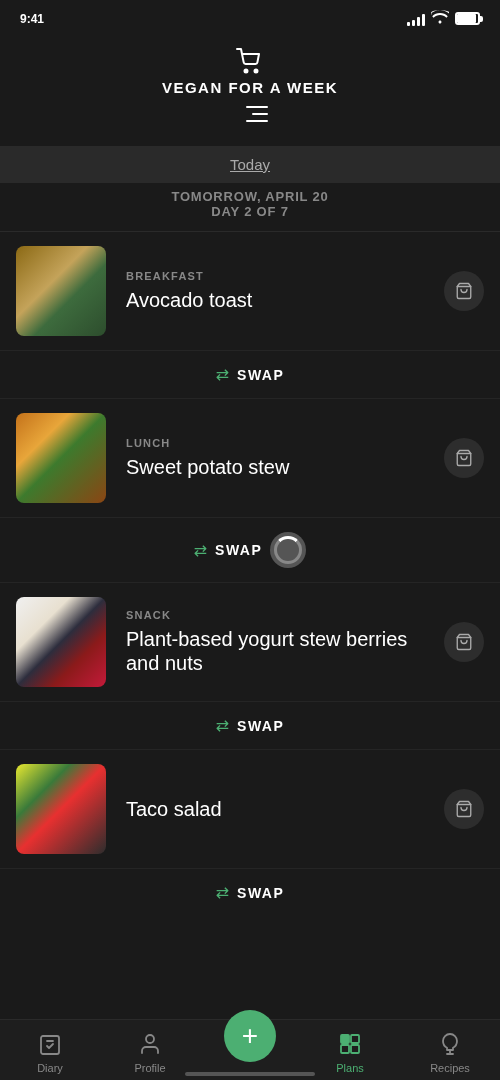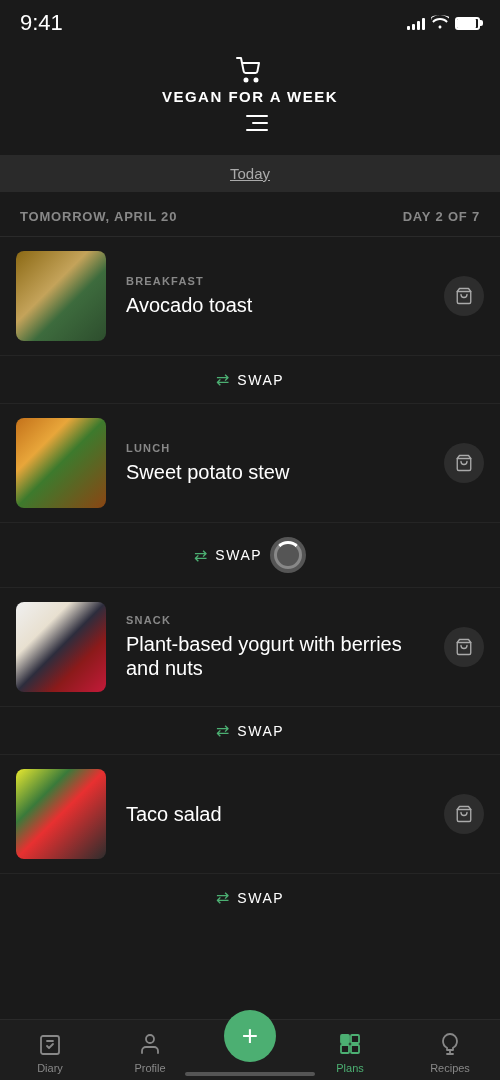--- a/index.html
+++ b/index.html
@@ -16,22 +16,22 @@
 
     
     .status-bar {
       display: flex;
       justify-content: space-between;
       align-items: center;
       padding: 10px 20px 6px;
       background: #1a1a1a;
     }
     .status-time {
-      font-size: 22px;
-      font-weight: 400;
+      font-size: 12px;
+      font-weight: 700;
       color: #fff;
     }
     .status-icons {
       display: flex;
       align-items: center;
       gap: 6px;
     }
     .signal-bars {
       display: flex;
       align-items: flex-end;
@@ -132,22 +132,23 @@
     .tab-planner {
       color: #4caf72;
       background: #3a3a3a;
     }
 
     
     .date-header {
       display: flex;
       justify-content: space-between;
       align-items: center;
-      padding: 17px 20px 12px;
+      padding: 6px 20px 12px;
       border-bottom: 1px solid #2a2a2a;
+      flex-direction: column;
     }
     .date-label {
       font-size: 13px;
       font-weight: 600;
       letter-spacing: 0.8px;
       color: #888;
       text-transform: uppercase;
     }
     .day-count {
       font-size: 13px;
@@ -217,21 +218,21 @@
       border-top: 1px solid #252525;
       border-bottom: 1px solid #252525;
       background: #1a1a1a;
     }
     .swap-icon {
       color: #4caf72;
       font-size: 16px;
     }
     .swap-label {
       font-size: 14px;
-      font-weight: 400;
+      font-weight: 700;
       letter-spacing: 1.5px;
       color: #fff;
       text-transform: uppercase;
     }
 
     
     .swap-spinner {
       width: 36px;
       height: 36px;
       border-radius: 50%;
@@ -416,21 +417,21 @@
     <div class="swap-spinner">
       <div class="swap-spinner-inner"></div>
     </div>
   </div>
 
   <div class="meal-section">
     <div class="meal-card">
       <div class="meal-image food-yogurt"></div>
       <div class="meal-info">
         <div class="meal-type">SNACK</div>
-        <div class="meal-name">Plant-based yogurt with berries and nuts</div>
+        <div class="meal-name">Plant-based yogurt stew berries and nuts</div>
       </div>
       <div class="meal-action">
         <svg width="18" height="18" viewBox="0 0 24 24" fill="none" stroke="#aaa" stroke-width="1.8" stroke-linecap="round" stroke-linejoin="round">
           <path d="M6 2L3 6v14a2 2 0 0 0 2 2h14a2 2 0 0 0 2-2V6l-3-4z"></path>
           <line x1="3" y1="6" x2="21" y2="6"></line>
           <path d="M16 10a4 4 0 0 1-8 0"></path>
         </svg>
       </div>
     </div>
   </div>

